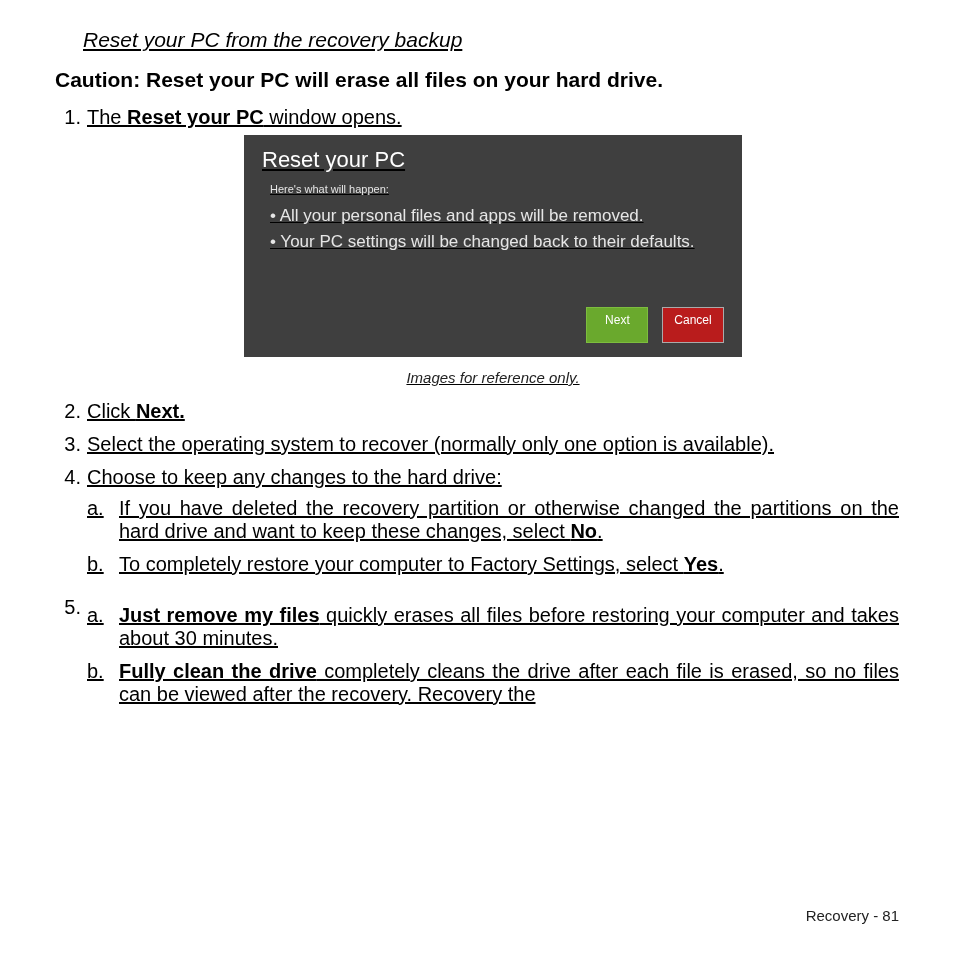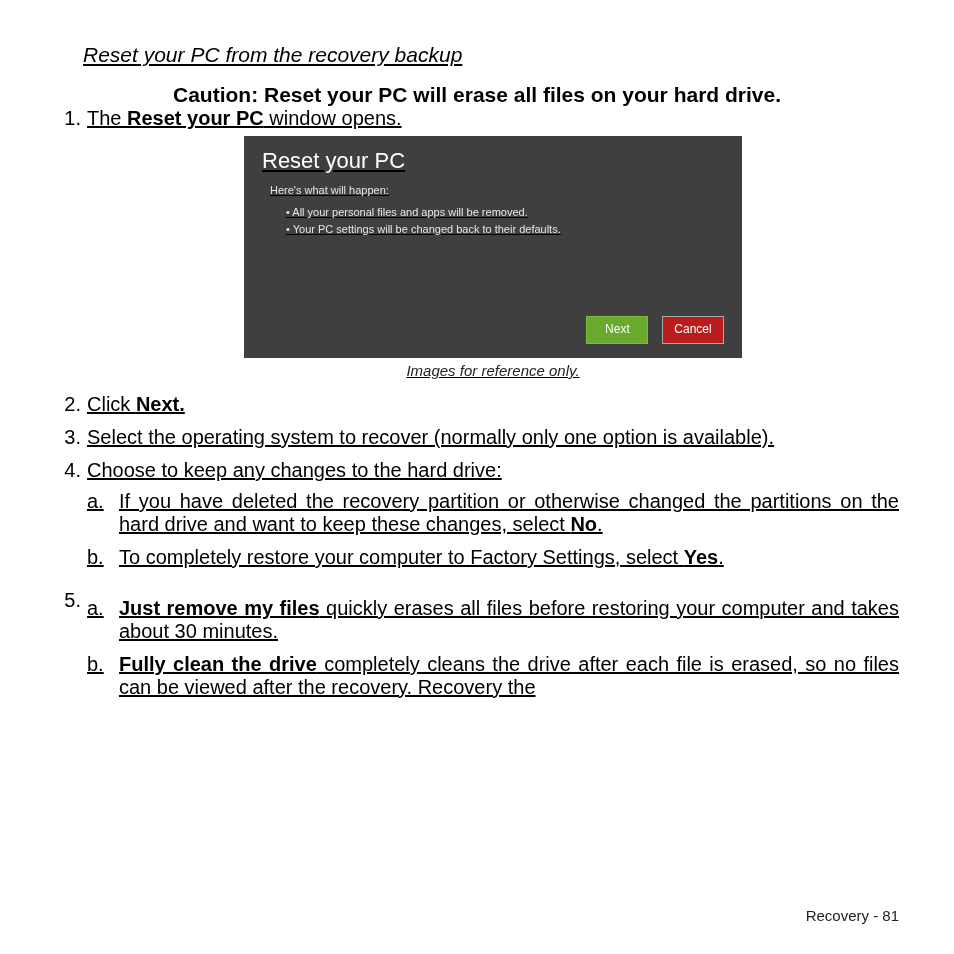--- a/index.html
+++ b/index.html
@@ -7,36 +7,37 @@
     font-size: 20px;
     margin: 0;
     padding: 0;
     background: #fff;
     color: #000;
   }
   .page {
     width: 954px;
     height: 954px;
     box-sizing: border-box;
-    padding: 43px 55px 30px 55px;
+    padding: 28px 55px 30px 55px;
     position: relative;
     border-radius: 28px;
   }
   .section-heading {
     font-style: italic;
     text-decoration: underline;
     font-size: 21px;
     padding-left: 28px;
     margin-bottom: 16px;
     font-family: Arial, Helvetica, sans-serif;
   }
   .caution {
     font-weight: bold;
-    text-align: center;
+    text-align: left;
     font-size: 21px;
+    margin-bottom: 14px;
   }
   .steps {
     margin: 0;
     padding: 0;
     list-style: none;
   }
   .steps > li {
     display: flex;
     margin-bottom: 10px;
   }
@@ -93,54 +94,54 @@
     font-weight: 300;
     margin-bottom: 10px;
   }
   .shot .sub1 {
     font-size: 11px;
     margin-left: 8px;
     margin-bottom: 8px;
     color: #e6e6e6;
   }
   .shot .bullet {
-    font-size: 11px;
-    margin-left: 24px;
+    font-size: 17px;
+    margin-left: 8px;
     line-height: 1.5;
     color: #e6e6e6;
   }
   .shot .buttons {
     position: absolute;
     right: 18px;
     bottom: 14px;
   }
   .shot .btn {
     display: inline-block;
     min-width: 62px;
-    height: 28px;
+    height: 36px;
     line-height: 24px;
     font-size: 12px;
     text-align: center;
     border: 1px solid #aaa;
     color: #fff;
     margin-left: 8px;
     box-sizing: border-box;
     padding: 0 10px;
   }
   .shot .btn.next {
     background: #6aa92d;
     border-color: #7dbd3e;
   }
   .shot .btn.cancel {
     background: #b91c1c;
   }
   .caption {
     font-style: italic;
     font-size: 15px;
-    margin-top: 4px;
+    margin-top: 12px;
     color: #222;
   }
   .footer {
     position: absolute;
     right: 55px;
     bottom: 30px;
     font-size: 15px;
     color: #222;
   }
 </style>

